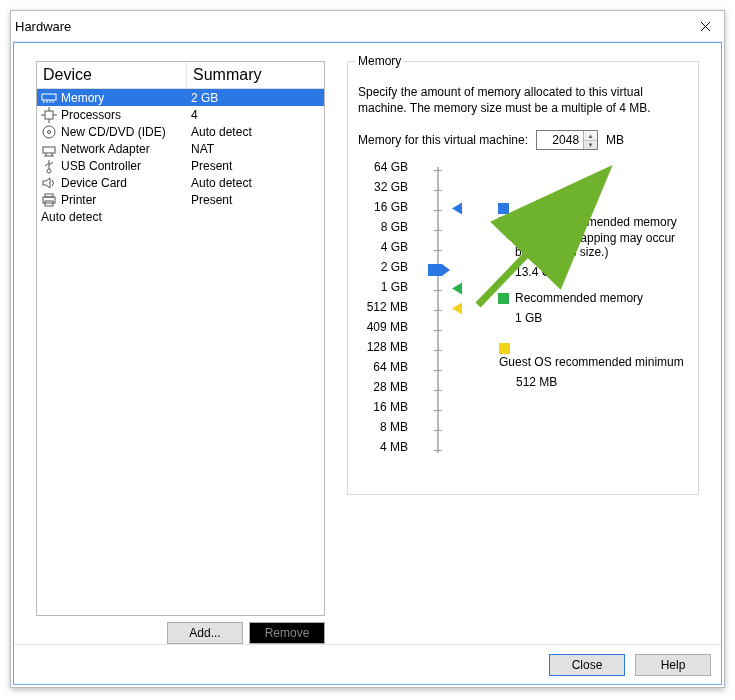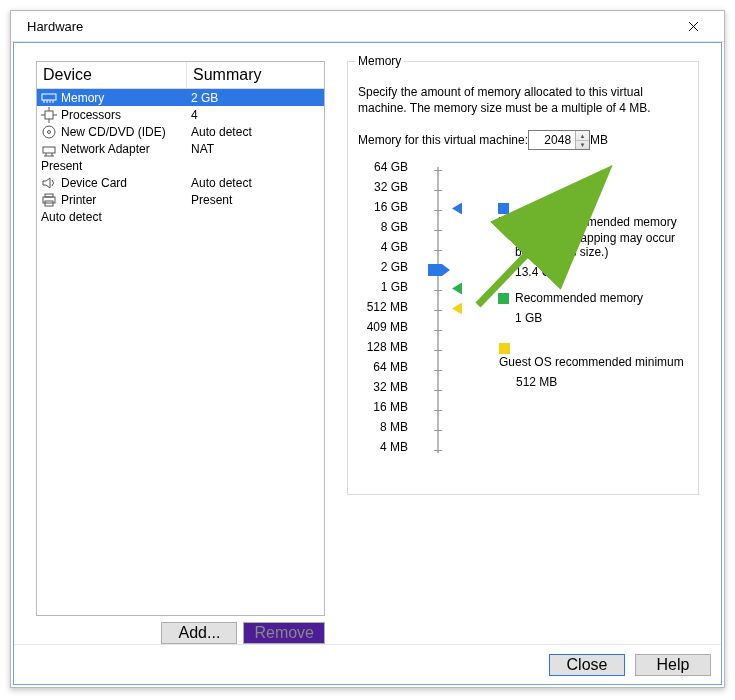--- a/index.html
+++ b/index.html
@@ -18,21 +18,21 @@
     position:absolute; left:10px; top:10px;
     width:715px; height:678px;
     border:1px solid #b9b9b9;
     box-shadow:0 2px 6px rgba(0,0,0,0.25);
     background:#ffffff;
     display:flex; flex-direction:column;
   }
   .titlebar {
     height:34px;
     display:flex; align-items:center;
-    padding:0 16px;
+    padding:0 4px;
     border-bottom:1px solid #e6e6e6;
   }
   .titlebar .title { font-size:13px; flex:1; }
   .titlebar .close {
     width:30px; height:30px;
     display:flex; align-items:center; justify-content:center;
     font-size:13px; color:#000;
   }
   .content {
     flex:1; display:flex; flex-direction:column;
@@ -70,41 +70,41 @@
   .dev-icon svg { width:16px; height:16px; }
 
   .left-buttons {
     display:flex; justify-content:flex-end; gap:6px;
     padding-top:6px;
   }
   .btn {
     height:22px; min-width:76px;
     border:1px solid #adadad;
     background:#e1e1e1;
-    font-family:inherit; font-size:16px;
+    font-family:inherit; font-size:12px;
     padding:0 10px;
     cursor:pointer;
   }
-  .btn:disabled { color:#888; background:#4c1d95; cursor:default; }
+  .btn:disabled { color:#888; background:#000000; cursor:default; }
 
   .right-col { flex:1; position:relative; }
   .groupbox {
     position:relative;
     border:1px solid #d9d9d9;
     padding:10px 10px 6px 10px;
     height:434px;
   }
   .group-label {
     position:absolute; top:-8px; left:7px;
     background:#fff; padding:0 3px;
     font-size:12px;
   }
   .desc { margin:12px 0 14px 0; line-height:1.35; }
   .memrow {
-    display:flex; align-items:center; 
+    display:flex; align-items:center; gap:8px;
     margin-bottom:10px;
   }
   .memrow label { white-space:nowrap; }
   .spinner {
     display:flex; align-items:stretch;
     border:1px solid #7a7a7a; height:20px;
     background:#fff;
   }
   .spinner input {
     border:none; width:46px; text-align:right;
@@ -242,20 +242,29 @@
                       <rect x="2" y="6" width="12" height="6" stroke="#555" fill="none" stroke-width="1"></rect>
                       <line x1="5" y1="12" x2="5" y2="15" stroke="#555" fill="none" stroke-width="1"></line>
                       <line x1="11" y1="12" x2="11" y2="15" stroke="#555" fill="none" stroke-width="1"></line>
                       <line x1="3" y1="15" x2="13" y2="15" stroke="#555" fill="none" stroke-width="1"></line>
                     </svg></span>
                   <span>Network Adapter</span>
                 </div>
                 <div class="cell-s">NAT</div>
               </div>
               <div class="dl-row">
+                <div class="cell-d">
+                  <span class="dev-icon"><svg viewBox="0 0 16 16">
+                      <circle cx="8" cy="13" r="2" stroke="#555" fill="none" stroke-width="1"></circle>
+                      <line x1="8" y1="11" x2="8" y2="2" stroke="#555" fill="none" stroke-width="1"></line>
+                      <line x1="8" y1="5" x2="4" y2="8" stroke="#555" fill="none" stroke-width="1"></line>
+                      <line x1="8" y1="7" x2="12" y2="4" stroke="#555" fill="none" stroke-width="1"></line>
+                    </svg></span>
+                  <span>USB Controller</span>
+                </div>
                 <div class="cell-s">Present</div>
               </div>
               <div class="dl-row">
                 <div class="cell-d">
                   <span class="dev-icon"><svg viewBox="0 0 16 16">
                       <polygon points="2,6 5,6 9,3 9,13 5,10 2,10" stroke="#555" fill="none" stroke-width="1"></polygon>
                       <path d="M11 5 Q14 8 11 11" stroke="#555" fill="none" stroke-width="1"></path>
                     </svg></span>
                   <span>Device Card</span>
                 </div>
@@ -306,21 +315,21 @@
                 <div class="tick-label">32 GB</div>
                 <div class="tick-label">16 GB</div>
                 <div class="tick-label">8 GB</div>
                 <div class="tick-label">4 GB</div>
                 <div class="tick-label">2 GB</div>
                 <div class="tick-label">1 GB</div>
                 <div class="tick-label">512 MB</div>
                 <div class="tick-label">409 MB</div>
                 <div class="tick-label">128 MB</div>
                 <div class="tick-label">64 MB</div>
-                <div class="tick-label">32 MB</div>
+                <div class="tick-label">28 MB</div>
                 <div class="tick-label">16 MB</div>
                 <div class="tick-label">8 MB</div>
                 <div class="tick-label">4 MB</div>
               </div>
             <div class="scale-track" id="scale-track" style="height:300px;">
               <div class="track-line"></div>
             <div class="tick" style="top: 10px;"></div>
                 <div class="tick" style="top: 30px;"></div>
                 <div class="tick" style="top: 50px;"></div>
                 <div class="tick" style="top: 70px;"></div>

